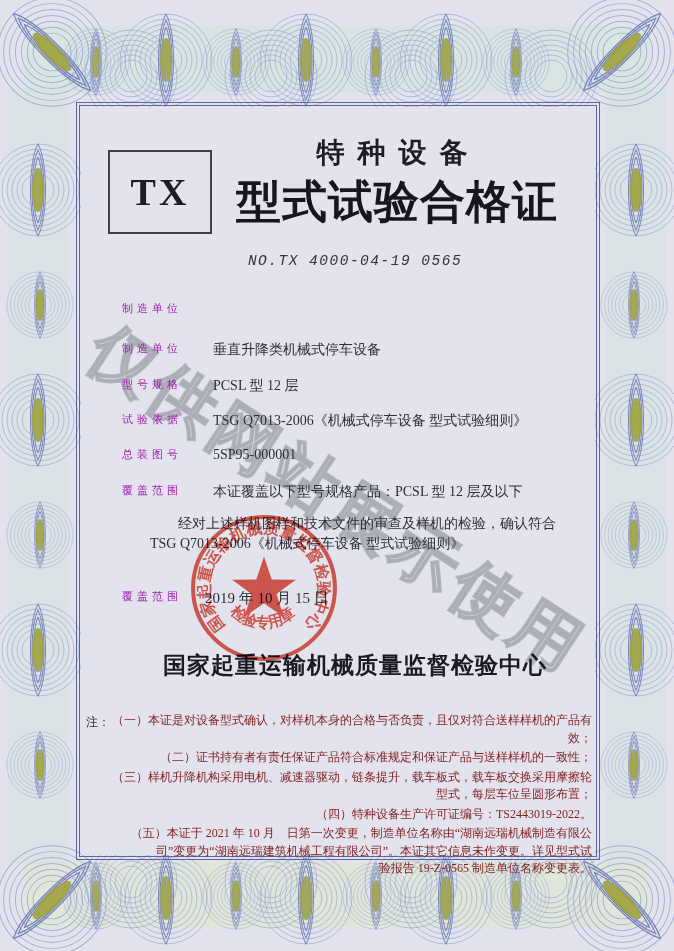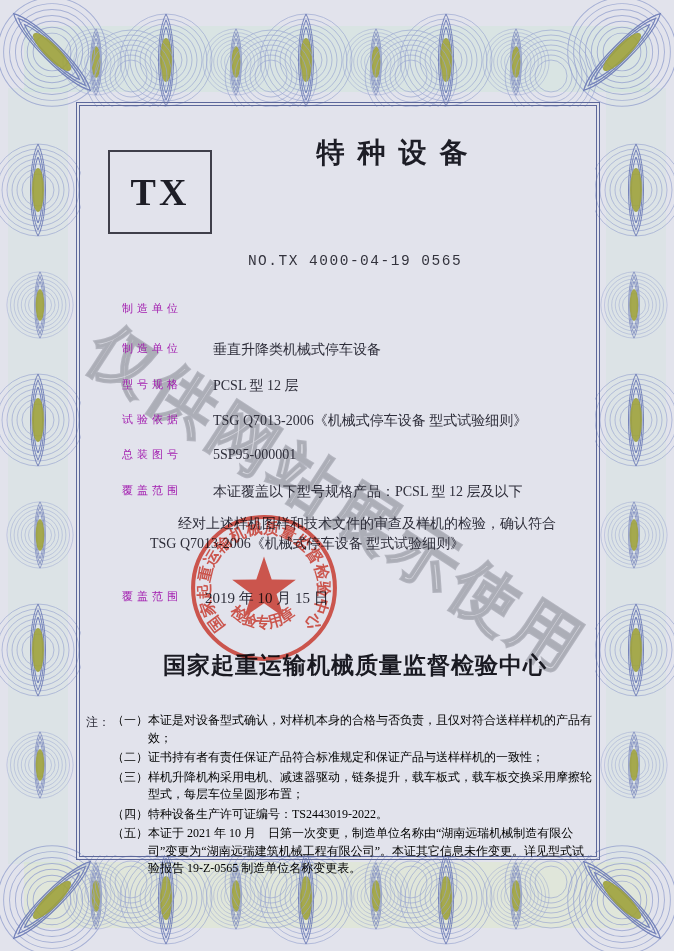--- a/index.html
+++ b/index.html
@@ -35,33 +35,34 @@
     font-size:28px;font-weight:bold;letter-spacing:13px;text-indent:13px;color:#1d1d26;
   }
   .title-large{
     left:207px;top:172px;width:380px;text-align:center;
     font-size:45px;font-weight:bold;color:#16161e;letter-spacing:1px;
   }
   .cert-no{
     left:180px;top:253px;width:350px;text-align:center;
     font-size:14.5px;letter-spacing:1.5px;color:#33333d;
     font-family:"Liberation Mono","DejaVu Sans Mono",monospace;
+    font-style:italic;
   }
   .f-label{left:122px;font-size:11px;letter-spacing:4px;color:#a21caf;}
   .f-value{left:213px;font-size:14px;color:#2e2e3a;}
   .confirm{
     left:150px;top:514px;width:424px;font-size:14px;line-height:20px;
     text-indent:2em;color:#2e2e3a;
   }
   .authority{
     left:105px;top:650px;width:500px;text-align:center;
     font-size:23px;font-weight:bold;letter-spacing:1px;color:#1a1a22;
   }
   .notes-label{left:86px;top:714px;font-size:12px;color:#2e2e3a;}
-  .notes{left:112px;top:712px;width:480px;font-size:12px;line-height:17.5px;color:#000000;}
+  .notes{left:112px;top:712px;width:480px;font-size:12px;line-height:17.5px;color:#7f1d1d;text-align:right;}
   .note-item{padding-left:36px;text-indent:-36px;margin-bottom:2px;}
   .stamp{left:188px;top:512px;width:152px;height:152px;mix-blend-mode:multiply;opacity:0.88;z-index:5;}
 </style>
 </head>
 <body>
 
 <div class="canvas">
 
   <svg class="border-art" width="674" height="951" viewBox="0 0 674 951" aria-hidden="true">
     <defs>
@@ -142,20 +143,21 @@
 
   <div class="watermark">仅供网站展示使用</div>
 
   <div class="frame"></div>
 
   <div class="abs tx-box">
     <span>TX</span>
   </div>
 
   <div class="abs title-small">特种设备</div>
+  <div class="abs title-large">型式试验合格证</div>
   <div class="abs cert-no">NO.TX 4000-04-19 0565</div>
 
   <div class="abs f-label" style="top:301px">制造单位</div>
 
   <div class="abs f-label" style="top:341px">制造单位</div>
   <div class="abs f-value" style="top:341px">垂直升降类机械式停车设备</div>
 
   <div class="abs f-label" style="top:377px">型号规格</div>
   <div class="abs f-value" style="top:377px">PCSL 型 12 层</div>
 

